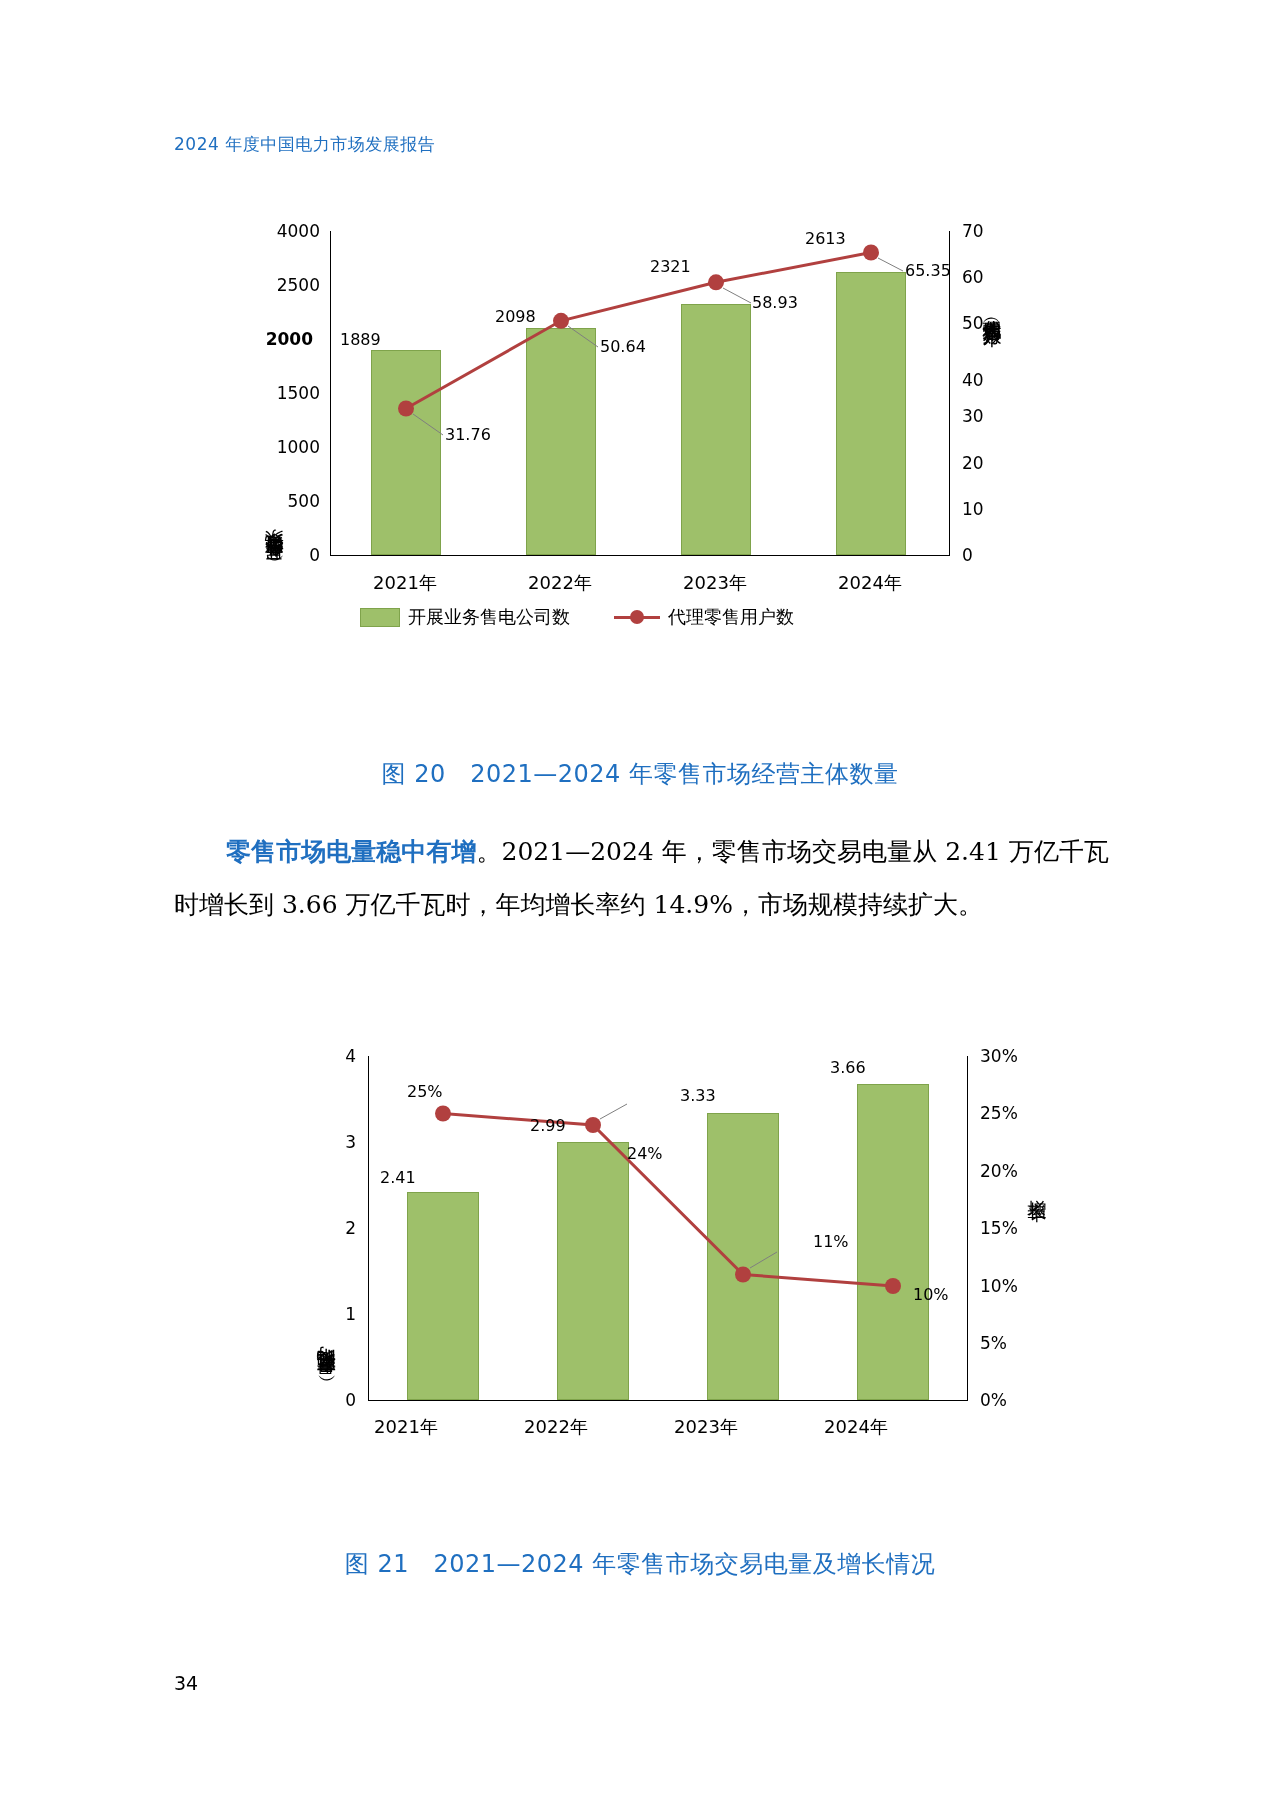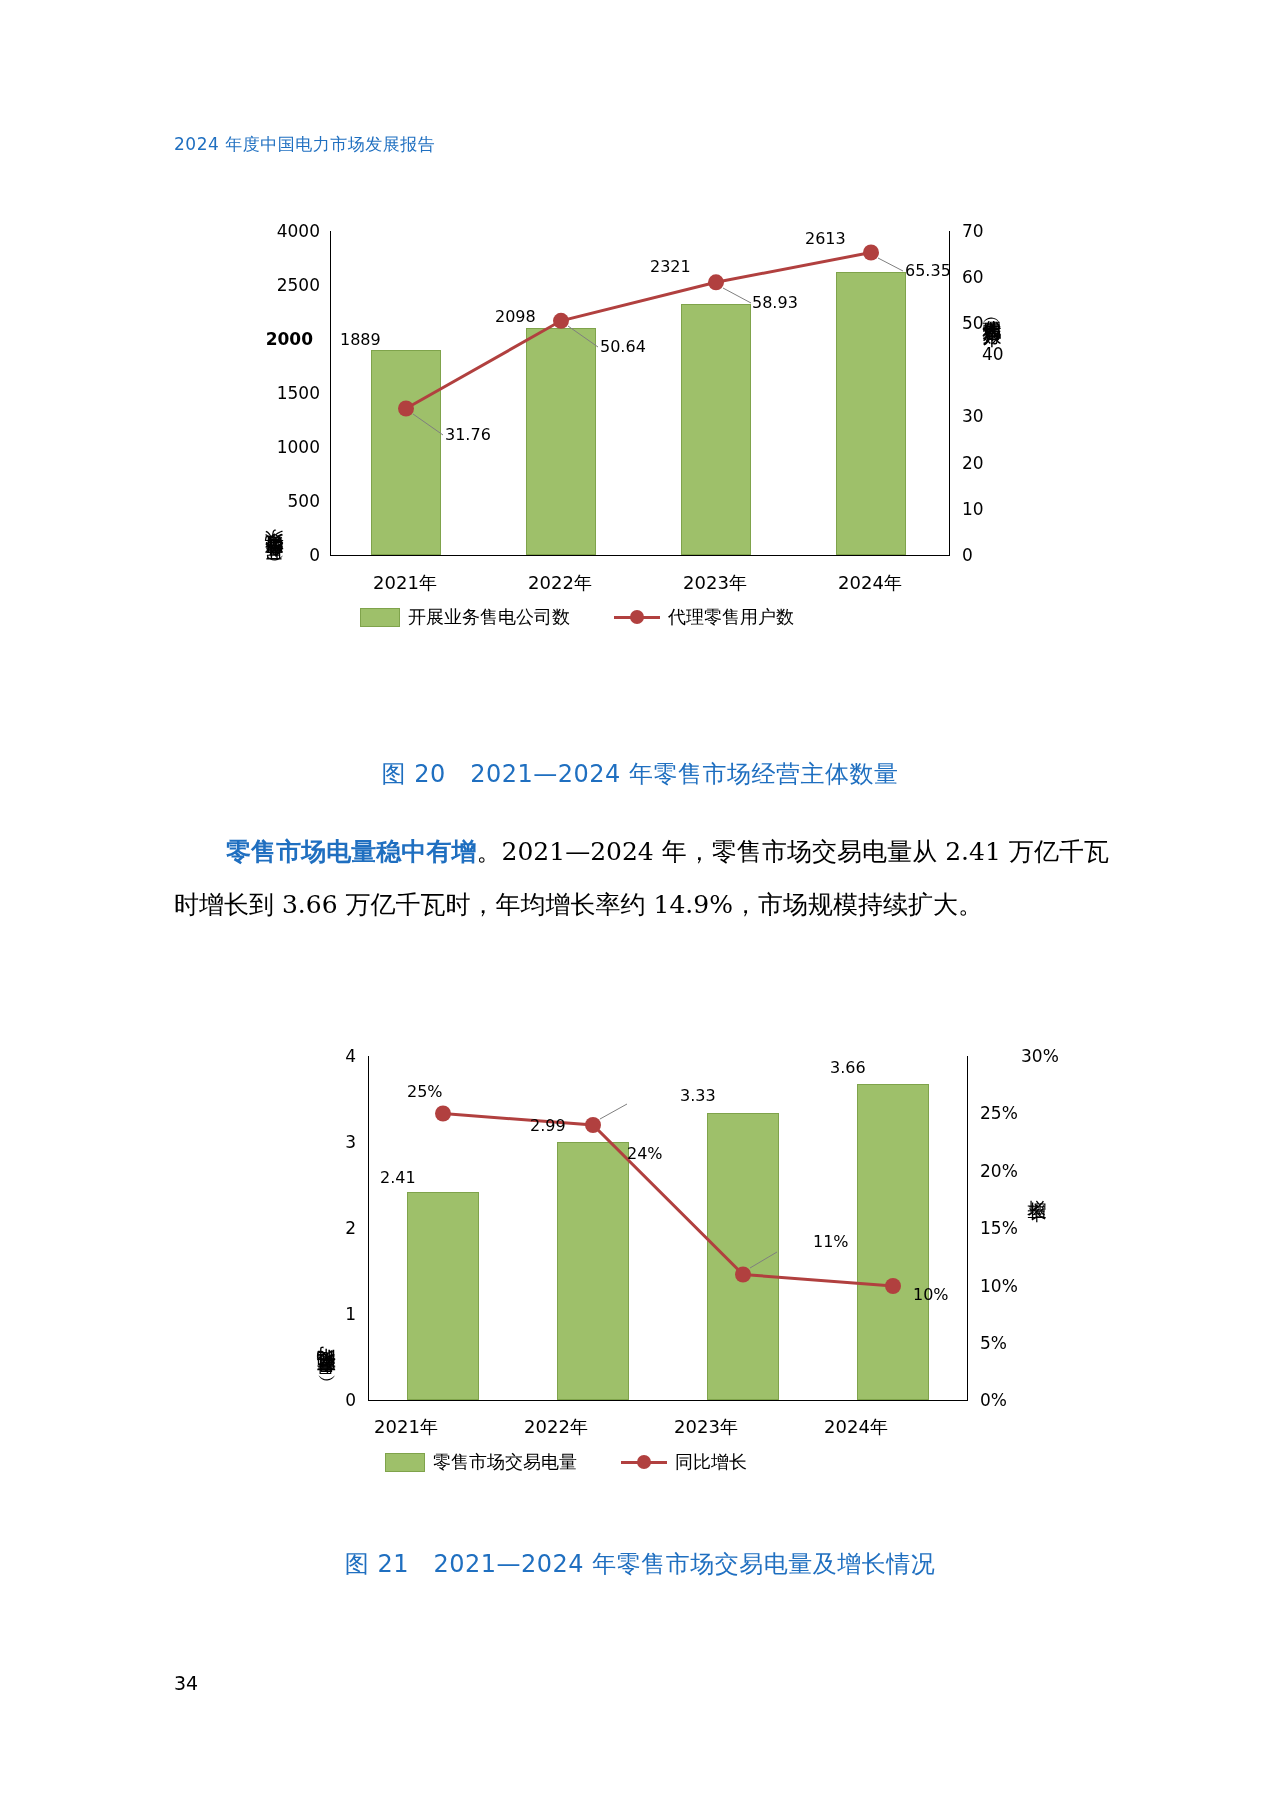--- a/index.html
+++ b/index.html
@@ -212,21 +212,21 @@
     <div class="tick-label tick-left" style="left:120px; top:60px; width:60px;">2500</div>
     <div class="tick-label tick-left" style="left:113px; top:114px; width:60px;font-weight:bold;">2000</div>
     <div class="tick-label tick-left" style="left:120px; top:168px; width:60px;">1500</div>
     <div class="tick-label tick-left" style="left:120px; top:222px; width:60px;">1000</div>
     <div class="tick-label tick-left" style="left:120px; top:276px; width:60px;">500</div>
     <div class="tick-label tick-left" style="left:120px; top:330px; width:60px;">0</div>
 
     <div class="tick-label" style="left:822px; top:6px;">70</div>
     <div class="tick-label" style="left:822px; top:52px;">60</div>
     <div class="tick-label" style="left:822px; top:98px;">50</div>
-    <div class="tick-label" style="left:822px; top:129px;margin-left:20px;">40</div>
+    <div class="tick-label" style="left:822px; top:155px;">40</div>
     <div class="tick-label" style="left:822px; top:191px;">30</div>
     <div class="tick-label" style="left:822px; top:238px;">20</div>
     <div class="tick-label" style="left:822px; top:284px;">10</div>
     <div class="tick-label" style="left:822px; top:330px;">0</div>
 
     <div class="dlabel" style="left:200px; top:115px;">1889</div>
     <div class="dlabel" style="left:355px; top:92px;">2098</div>
     <div class="dlabel" style="left:510px; top:42px;">2321</div>
     <div class="dlabel" style="left:665px; top:14px;">2613</div>
 
@@ -282,21 +282,21 @@
         <line x1="381" y1="212" x2="408" y2="196" stroke="#7f7f7f" stroke-width="1"></line>
       </svg>
     </div>
 
     <div class="tick-label tick-left" style="left:170px; top:6px; width:46px;">4</div>
     <div class="tick-label tick-left" style="left:170px; top:92px; width:46px;">3</div>
     <div class="tick-label tick-left" style="left:170px; top:178px; width:46px;">2</div>
     <div class="tick-label tick-left" style="left:170px; top:264px; width:46px;">1</div>
     <div class="tick-label tick-left" style="left:170px; top:350px; width:46px;">0</div>
 
-    <div class="tick-label" style="left:840px; top:6px;margin-left:41px;">30%</div>
+    <div class="tick-label" style="left:840px; top:6px;">30%</div>
     <div class="tick-label" style="left:840px; top:63px;">25%</div>
     <div class="tick-label" style="left:840px; top:121px;">20%</div>
     <div class="tick-label" style="left:840px; top:178px;">15%</div>
     <div class="tick-label" style="left:840px; top:236px;">10%</div>
     <div class="tick-label" style="left:840px; top:293px;">5%</div>
     <div class="tick-label" style="left:840px; top:350px;">0%</div>
 
     <div class="dlabel" style="left:240px; top:128px;">2.41</div>
     <div class="dlabel" style="left:390px; top:76px;">2.99</div>
     <div class="dlabel" style="left:540px; top:46px;">3.33</div>
@@ -305,28 +305,18 @@
     <div class="dlabel" style="left:267px; top:42px;">25%</div>
     <div class="dlabel" style="left:487px; top:104px;">24%</div>
     <div class="dlabel" style="left:637px; top:192px;margin-left:36px;">11%</div>
     <div class="dlabel" style="left:773px; top:245px;">10%</div>
 
     <div class="cat-label" style="left:206px; top:375px; width:120px;">2021年</div>
     <div class="cat-label" style="left:356px; top:375px; width:120px;">2022年</div>
     <div class="cat-label" style="left:506px; top:375px; width:120px;">2023年</div>
     <div class="cat-label" style="left:656px; top:375px; width:120px;">2024年</div>
 
-    <div class="legend" style="left:245px; top:410px;">
-      <span class="item">
-        <span class="swatch-bar"></span>
-        <span>零售市场交易电量</span>
-      </span>
-      <span class="item">
-        <span class="swatch-line"></span>
-        <span>同比增长</span>
-      </span>
-    </div>
   </div>
 
   <div class="figcaption" style="left:0; top:1548px;">图 21　2021—2024 年零售市场交易电量及增长情况</div>
 
   <div class="page-number">34</div>
 </div>
 
 </body></html>

